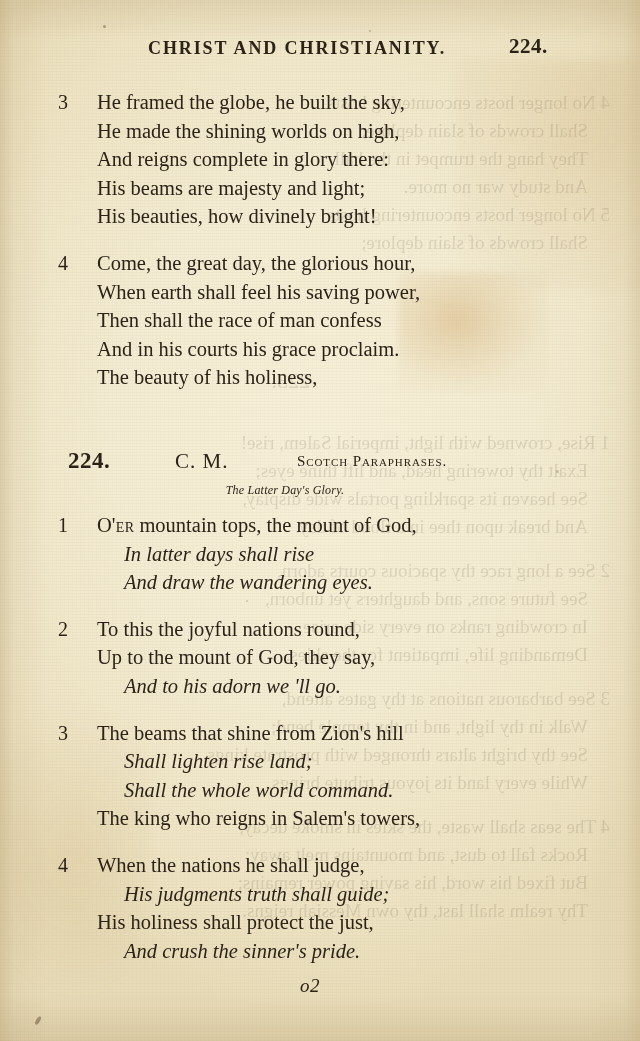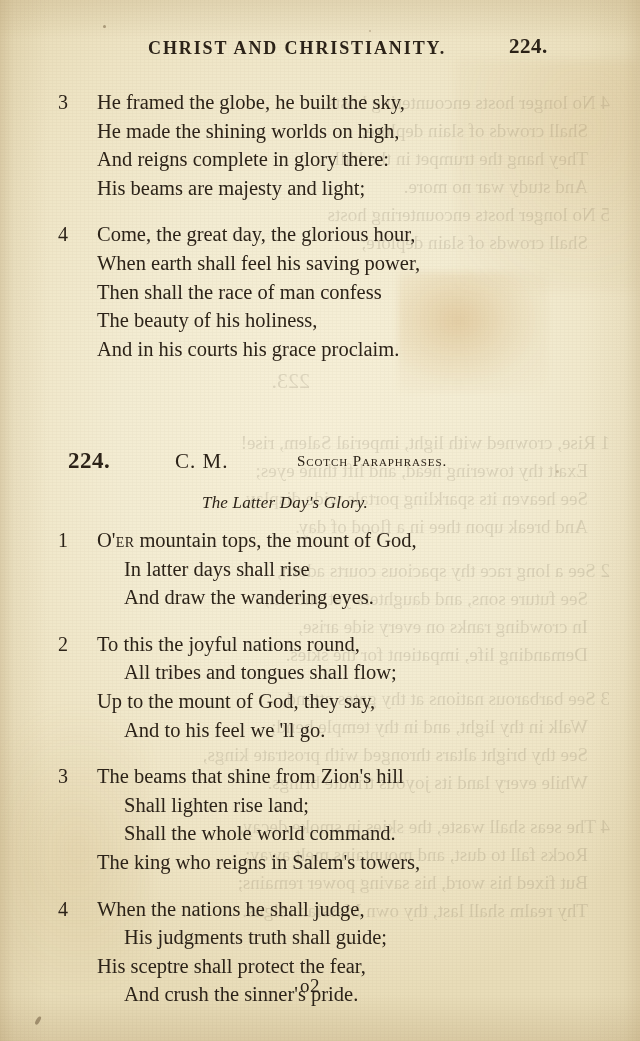--- a/index.html
+++ b/index.html
@@ -125,21 +125,21 @@
     left: 48px;
     width: 20px;
     text-align: right;
     font-size: 20px;
   }
   .verse-line .ln-text {
     position: absolute;
     left: 78px;
     margin-left: 19px;
   }
-  .verse-line.indent .ln-text { left: 105px; }
+  .verse-line.indent .ln-text { left: 105px; font-style: italic; }
 
   .smallcap {
     font-variant: small-caps;
     letter-spacing: 0.3px;
   }
 
   
   .hymn-head {
     position: relative;
     height: 32px;
@@ -162,35 +162,36 @@
     left: 297px; top: 5px;
     font-size: 15px;
     font-variant: small-caps;
     letter-spacing: 0.9px;
   }
   .hymn-subtitle {
     position: relative;
     text-align: center;
     padding-right: 70px;
     font-style: italic;
-    font-size: 17px;
-    margin-top: 13px;
+    font-size: 12px;
+    margin-top: 3px;
     margin-bottom: 13px;
     letter-spacing: 0.2px;
   }
 
   
   .signature {
     position: absolute;
     left: 0; right: 0;
     top: 975px;
     text-align: center;
     padding-right: 20px;
     font-size: 19px;
     letter-spacing: 0.5px;
+    font-style: italic;
   }
 
   
   .grain {
     position: absolute;
     inset: 0;
     pointer-events: none;
     opacity: 0.055;
     background-image:
       repeating-linear-gradient(0deg, rgba(90,70,40,0.5) 0px, rgba(90,70,40,0.5) 1px, rgba(0,0,0,0) 1px, rgba(0,0,0,0) 3px),
@@ -255,37 +256,40 @@
         </div>
         <div class="verse-line">
           <span class="ln-text">He made the shining worlds on high,</span>
         </div>
         <div class="verse-line">
           <span class="ln-text">And reigns complete in glory there:</span>
         </div>
         <div class="verse-line">
           <span class="ln-text">His beams are majesty and light;</span>
         </div>
+        <div class="verse-line">
+          <span class="ln-text">His beauties, how divinely bright!</span>
+        </div>
       </div>
       <div class="stanza">
         <div class="verse-line">
           <span class="ln-num">4</span>
           <span class="ln-text">Come, the great day, the glorious hour,</span>
         </div>
         <div class="verse-line">
           <span class="ln-text">When earth shall feel his saving power,</span>
         </div>
         <div class="verse-line">
           <span class="ln-text">Then shall the race of man confess</span>
         </div>
         <div class="verse-line">
+          <span class="ln-text">And in his courts his grace proclaim.</span>
+        </div>
+        <div class="verse-line">
           <span class="ln-text">The beauty of his holiness,</span>
-        </div>
-        <div class="verse-line">
-          <span class="ln-text">And in his courts his grace proclaim.</span>
         </div>
       </div>
     </div>
 
   <div class="hymn" id="hymn-224">
       <div class="hymn-head">
         <span class="hymn-number">224.</span>
         <span class="hymn-meter">C. M.</span>
         <span class="hymn-attrib">Scotch Paraphrases.</span>
       </div>
@@ -300,28 +304,25 @@
         </div>
         <div class="verse-line indent">
           <span class="ln-text">And draw the wandering eyes.</span>
         </div>
       </div>
       <div class="stanza">
         <div class="verse-line">
           <span class="ln-num">2</span>
           <span class="ln-text">To this the joyful nations round,</span>
         </div>
-        <div class="verse-line indent">
-          <span class="ln-text">All tribes and tongues shall flow;</span>
-        </div>
         <div class="verse-line">
           <span class="ln-text">Up to the mount of God, they say,</span>
         </div>
         <div class="verse-line indent">
-          <span class="ln-text">And to his feel we 'll go.</span>
+          <span class="ln-text">And to his adorn we 'll go.</span>
         </div>
       </div>
       <div class="stanza">
         <div class="verse-line">
           <span class="ln-num">3</span>
           <span class="ln-text">The beams that shine from Zion's hill</span>
         </div>
         <div class="verse-line indent">
           <span class="ln-text">Shall lighten rise land;</span>
         </div>
@@ -334,21 +335,21 @@
       </div>
       <div class="stanza">
         <div class="verse-line">
           <span class="ln-num">4</span>
           <span class="ln-text">When the nations he shall judge,</span>
         </div>
         <div class="verse-line indent">
           <span class="ln-text">His judgments truth shall guide;</span>
         </div>
         <div class="verse-line">
-          <span class="ln-text">His sceptre shall protect the fear,</span>
+          <span class="ln-text">His holiness shall protect the just,</span>
         </div>
         <div class="verse-line indent">
           <span class="ln-text">And crush the sinner's pride.</span>
         </div>
       </div>
     </div>
 
   <div class="signature">o2</div>
 
   <div class="grain"></div>

